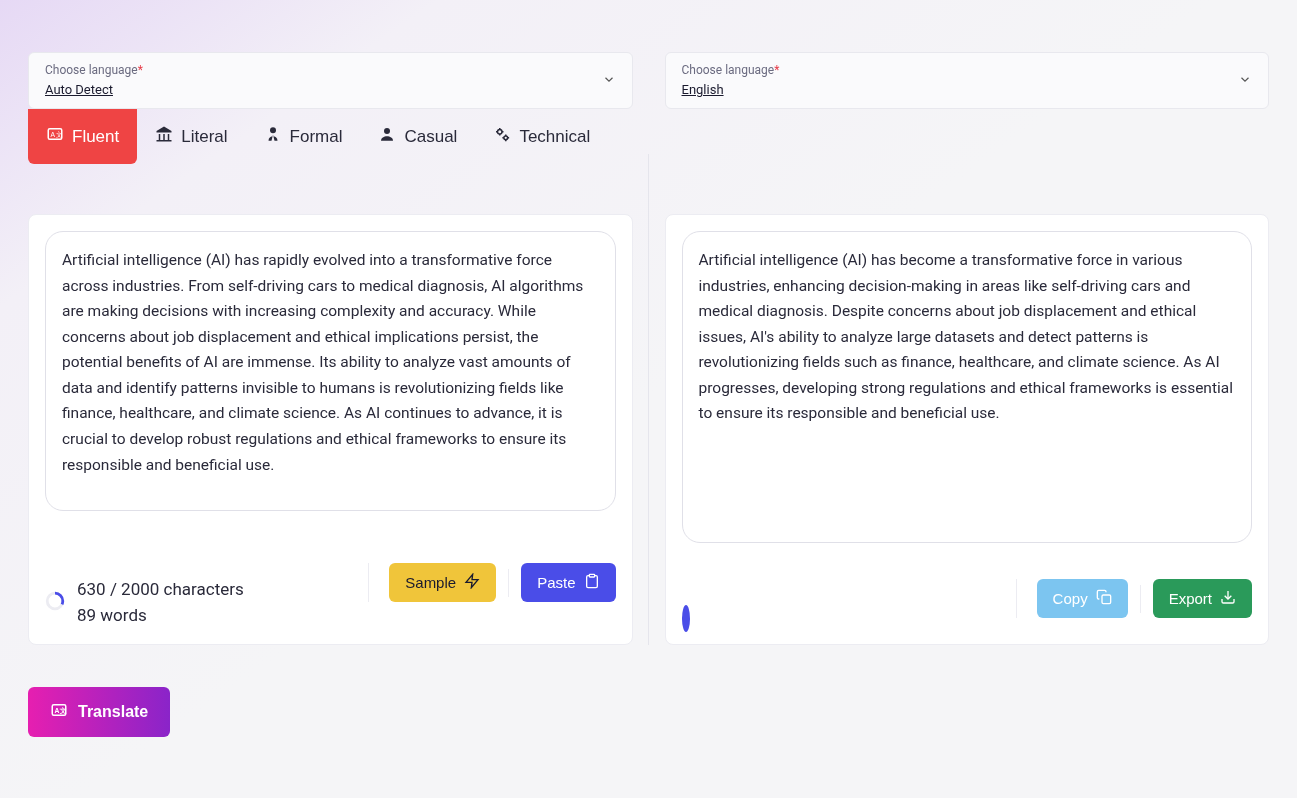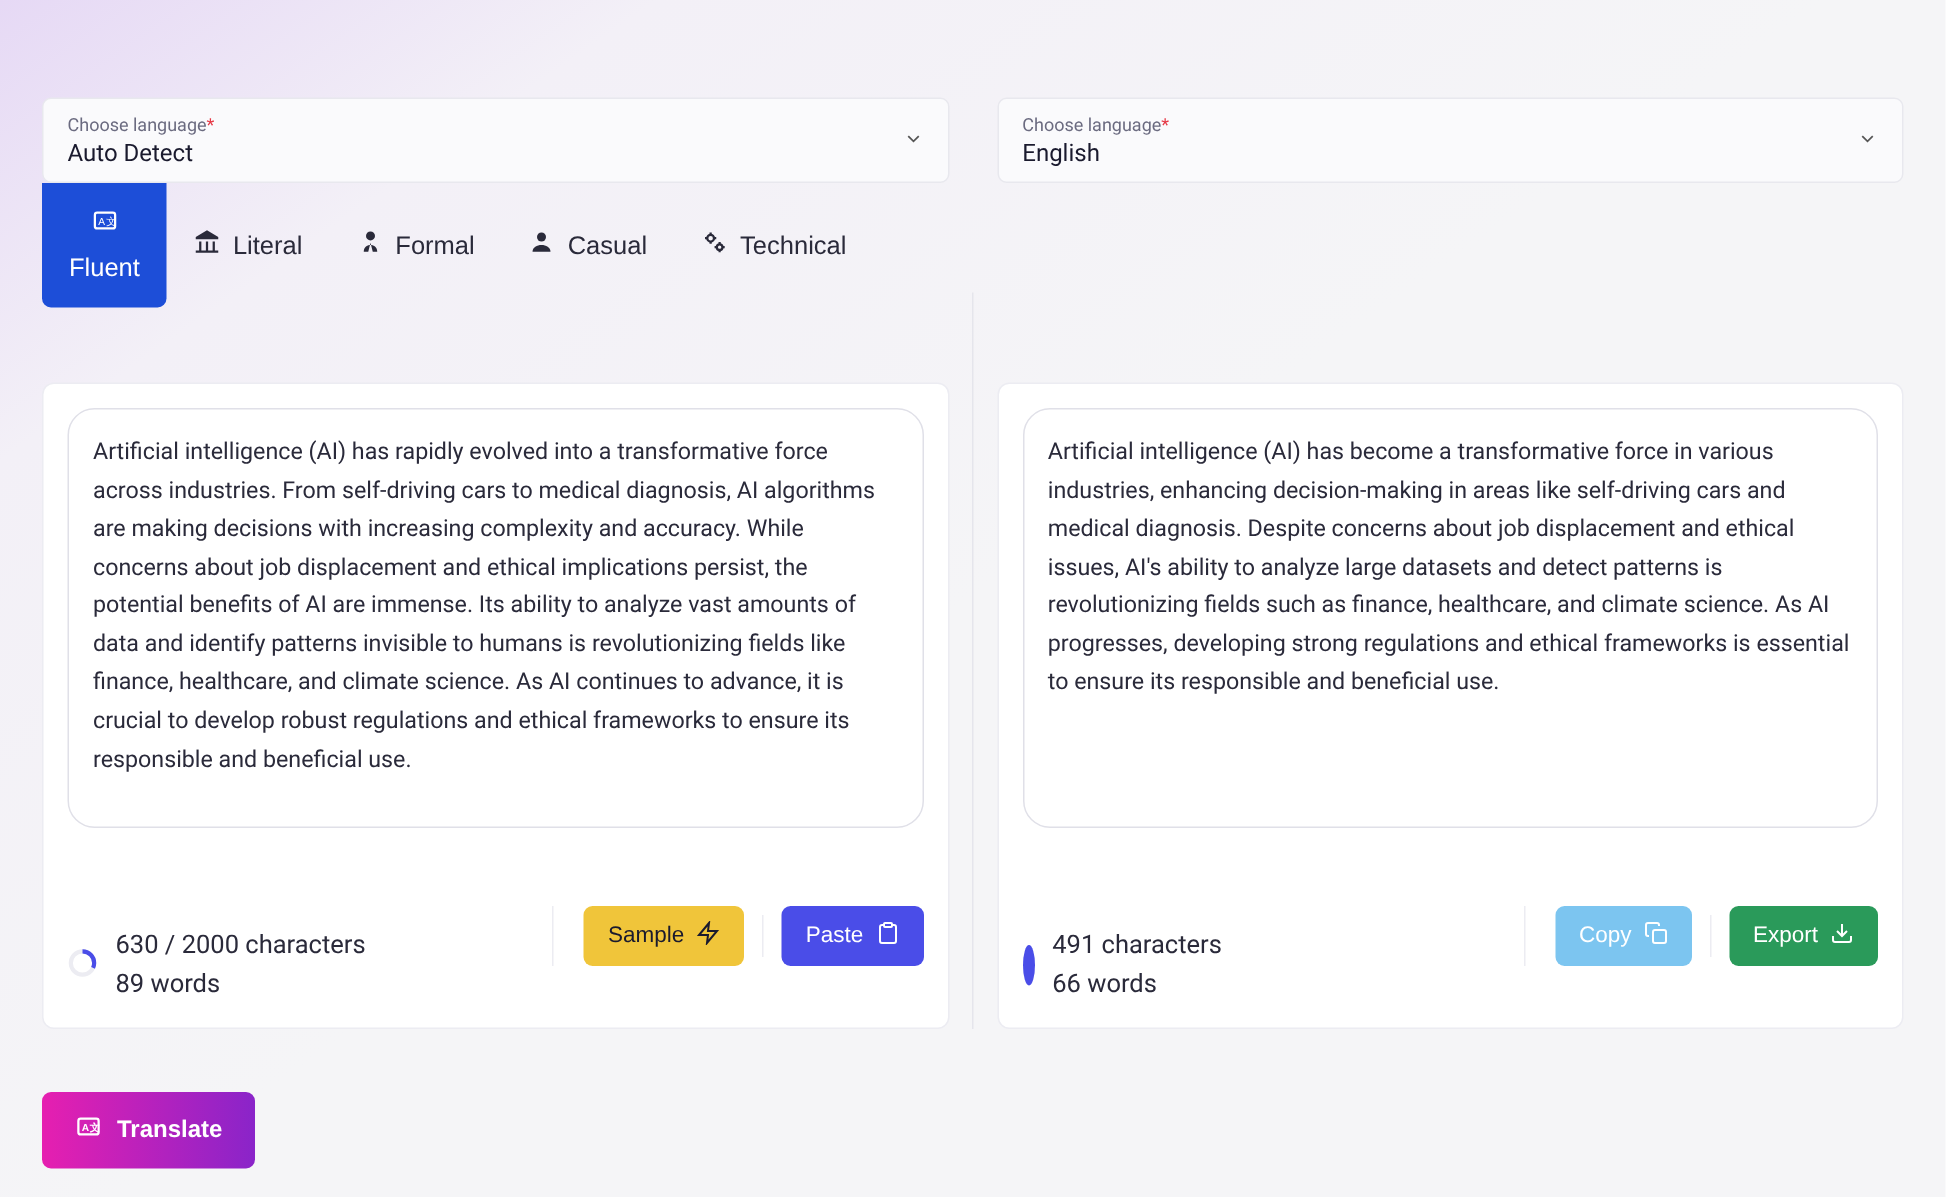--- a/index.html
+++ b/index.html
@@ -5,21 +5,21 @@
 * { box-sizing: border-box; margin: 0; padding: 0; }
 body {
   font-family: -apple-system, BlinkMacSystemFont, 'Segoe UI', Roboto, Helvetica, Arial, sans-serif;
   background: linear-gradient(145deg, #e6d9f5 0%, #f3f0f7 18%, #f5f5f7 50%);
   width: 1297px;
   height: 798px;
   overflow: hidden;
   color: #1a1a2e;
 }
 .container {
-  padding: 17px 28px;
+  padding: 4px 28px;
 }
 .lang-row {
   display: flex;
   gap: 32px;
   padding-top: 48px;
 }
 .lang-select {
   flex: 1;
   background: #fafafc;
   border: 1px solid #e8e8ee;
@@ -29,22 +29,23 @@
   cursor: pointer;
 }
 .lang-label {
   font-size: 12px;
   color: #6b6b80;
   display: block;
   margin-bottom: 2px;
 }
 .lang-label .req { color: #e63946; }
 .lang-value {
-  font-size: 16px;
+  font-size: 13px;
   color: #1a1a2e;
+  text-decoration: underline;
 }
 .chevron {
   position: absolute;
   right: 16px;
   top: 50%;
   transform: translateY(-50%);
 }
 .tabs {
   display: flex;
   margin-top: 0;
@@ -55,24 +56,23 @@
   gap: 8px;
   padding: 16px 18px;
   font-size: 17px;
   font-weight: 500;
   color: #2a2a3a;
   cursor: pointer;
   background: transparent;
   border: none;
 }
 .tab.active {
-  background: #1d4ed8;
+  background: #ef4444;
   color: #fff;
   border-radius: 0 0 6px 6px;
-  flex-direction: column;
 }
 .tab svg { width: 18px; height: 18px; }
 .panels {
   display: flex;
   gap: 32px;
   margin-top: 50px;
   position: relative;
 }
 .panels::before {
   content: '';
@@ -290,24 +290,20 @@
       </div>
     </div>
 
     <div class="panel panel-right">
       <div class="textbox">Artificial intelligence (AI) has become a transformative force in various industries, enhancing decision-making in areas like self-driving cars and medical diagnosis. Despite concerns about job displacement and ethical issues, AI's ability to analyze large datasets and detect patterns is revolutionizing fields such as finance, healthcare, and climate science. As AI progresses, developing strong regulations and ethical frameworks is essential to ensure its responsible and beneficial use.</div>
       <div class="panel-footer">
         <div class="stats">
           <span>
             <span class="ring-marker"></span>
           </span>
-          <div class="stats-text">
-            <div>491 characters</div>
-            <div>66 words</div>
-          </div>
         </div>
         <div class="actions">
           <button class="btn btn-copy">
             <span>Copy</span>
             <span>
               <svg width="16" height="16" viewBox="0 0 24 24" fill="none" stroke="currentColor" stroke-width="2">
                   <rect x="9" y="9" width="13" height="13" rx="2"></rect>
                   <path d="M5 15H4a2 2 0 0 1-2-2V4a2 2 0 0 1 2-2h9a2 2 0 0 1 2 2v1"></path>
                 </svg>
             </span>

